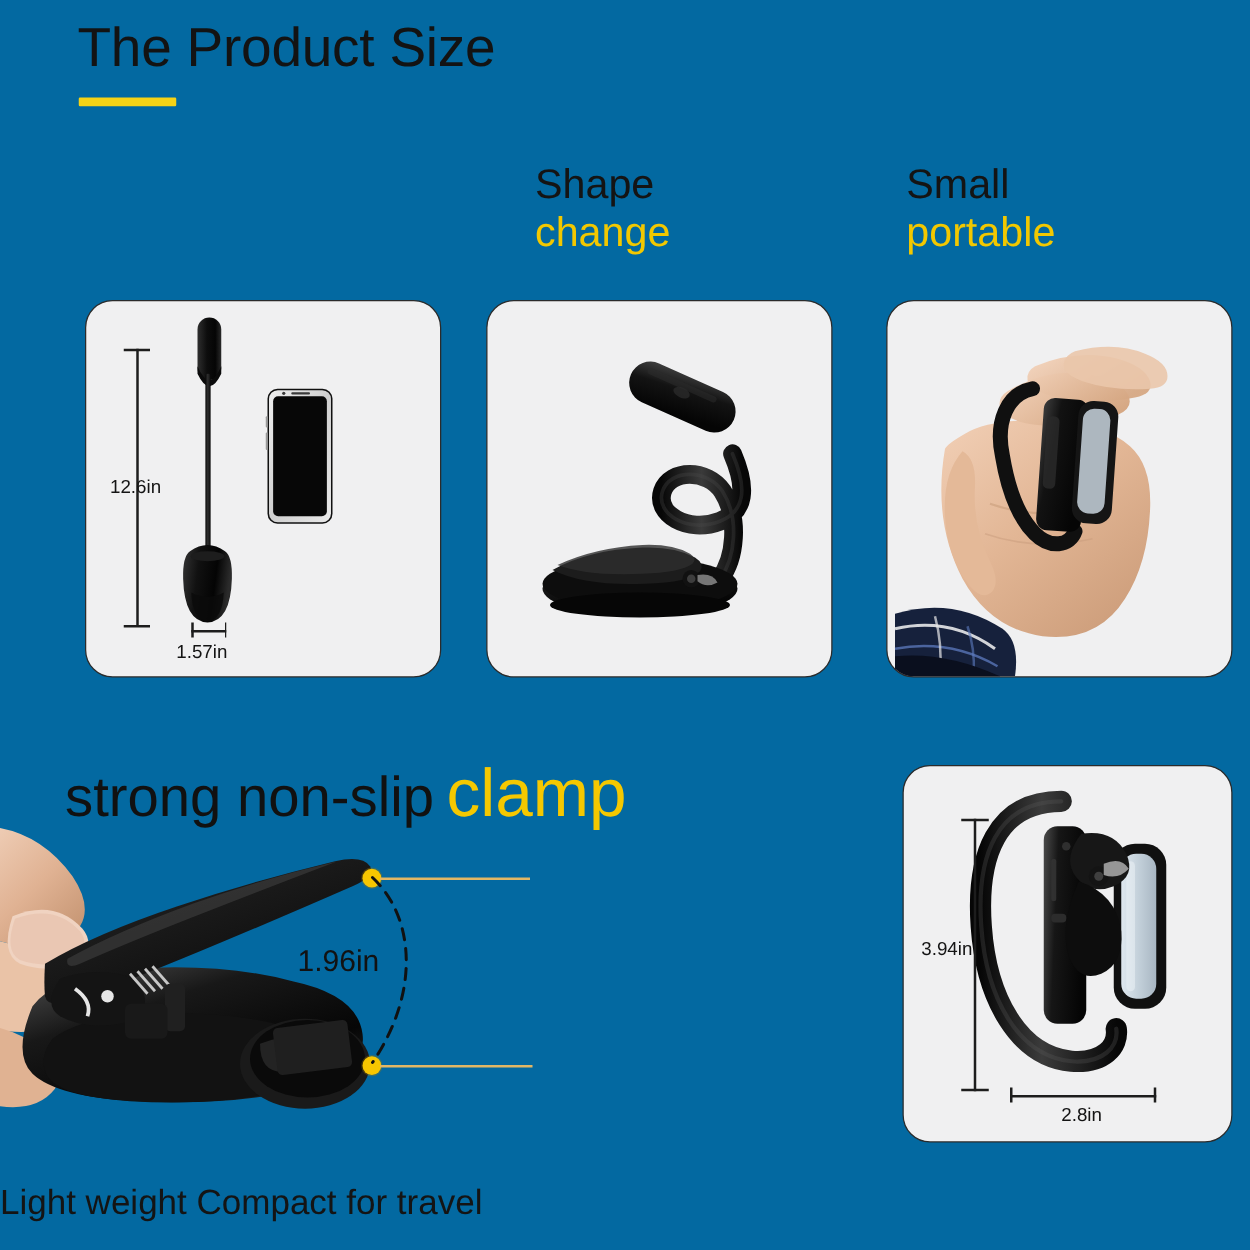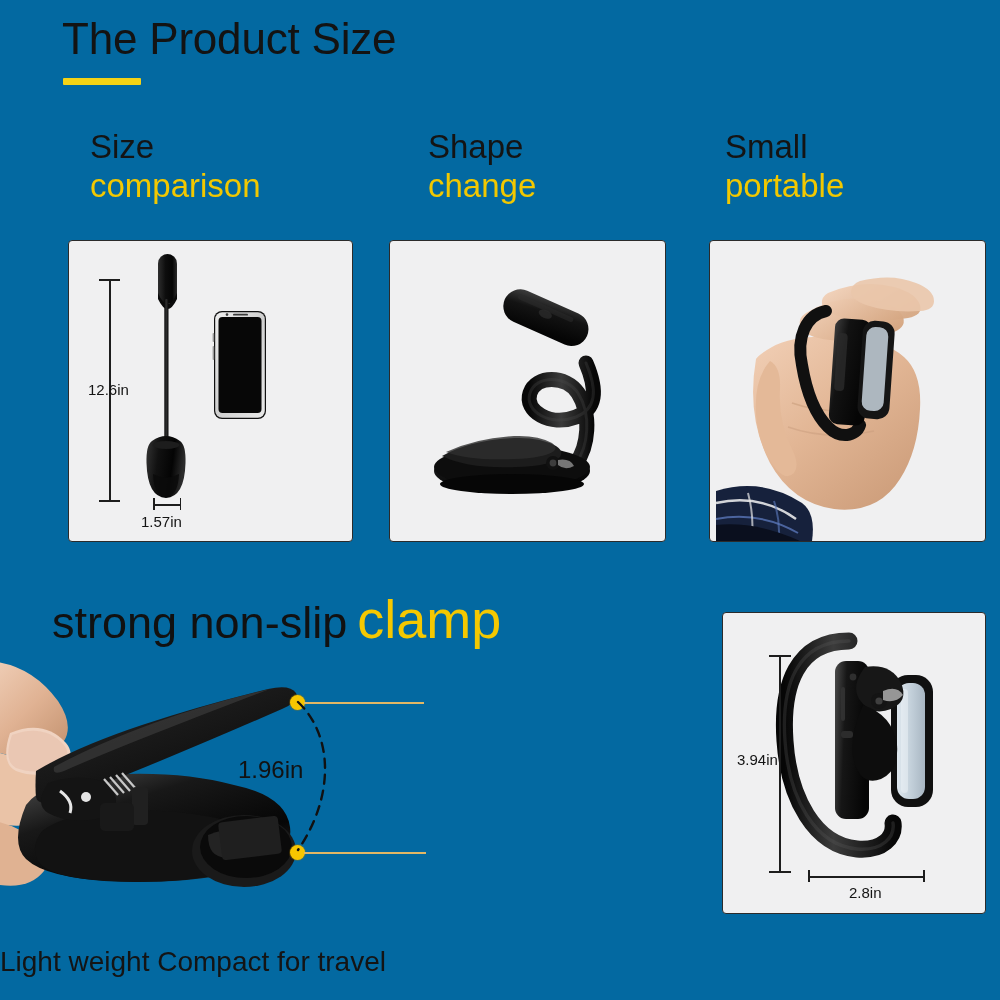--- a/index.html
+++ b/index.html
@@ -63,21 +63,21 @@
   }
   #head-1 { left: 90px;  top: 130px; }
   #head-2 { left: 428px; top: 130px; }
   #head-3 { left: 725px; top: 130px; }
 
   
   .panel {
     position: absolute;
     background: #F0F0F1;
     border: 1.5px solid #2b2b2b;
-    border-radius: 4px;
+    border-radius: 22px;
     overflow: hidden;
   }
   #panel-size     { left: 68px;  top: 240px; width: 283px; height: 300px; }
   #panel-shape    { left: 389px; top: 240px; width: 275px; height: 300px; }
   #panel-hand     { left: 709px; top: 240px; width: 275px; height: 300px; }
   #panel-folded   { left: 722px; top: 612px; width: 262px; height: 300px; }
 
   
   .art { position: absolute; }
 
@@ -103,21 +103,21 @@
     font-size: 15px;
     color: #141414;
     white-space: nowrap;
     background: transparent;
   }
 
   
   #mid-head {
     position: absolute;
     left: 52px;
-    top: 592px;
+    top: 608px;
     white-space: nowrap;
     line-height: 1;
     text-align: right;
   }
   #mid-head .plain {
     font-size: 45px;
     color: #111111;
     font-weight: 400;
   }
   #mid-head .accent {
@@ -170,24 +170,20 @@
   svg { display: block; overflow: visible; }
 </style>
 </head>
 <body>
 
 <div class="stage">
 
   <div class="page-title">The Product Size</div>
   <div class="title-rule"></div>
 
-  <div class="col-head" id="head-1">
-    <span class="top">Size</span>
-    <span class="bot">comparison</span>
-  </div>
   <div class="col-head" id="head-3">
     <span class="top">Small</span>
     <span class="bot">portable</span>
   </div>
   <div class="col-head" id="head-2">
     <span class="top">Shape</span>
     <span class="bot">change</span>
   </div>
 
   <div class="panel" id="panel-size">

